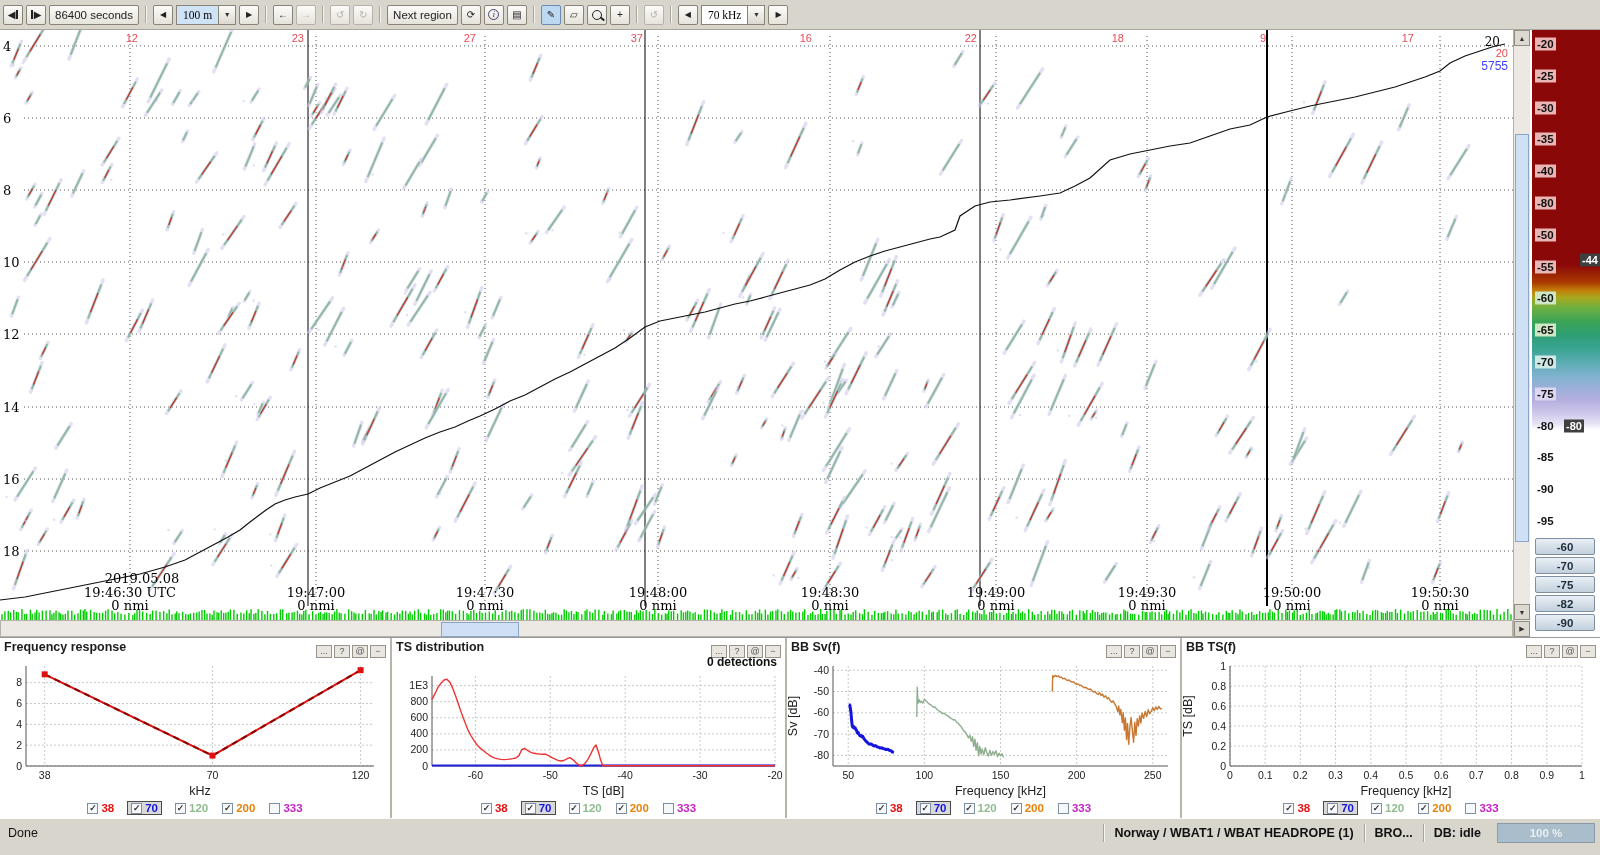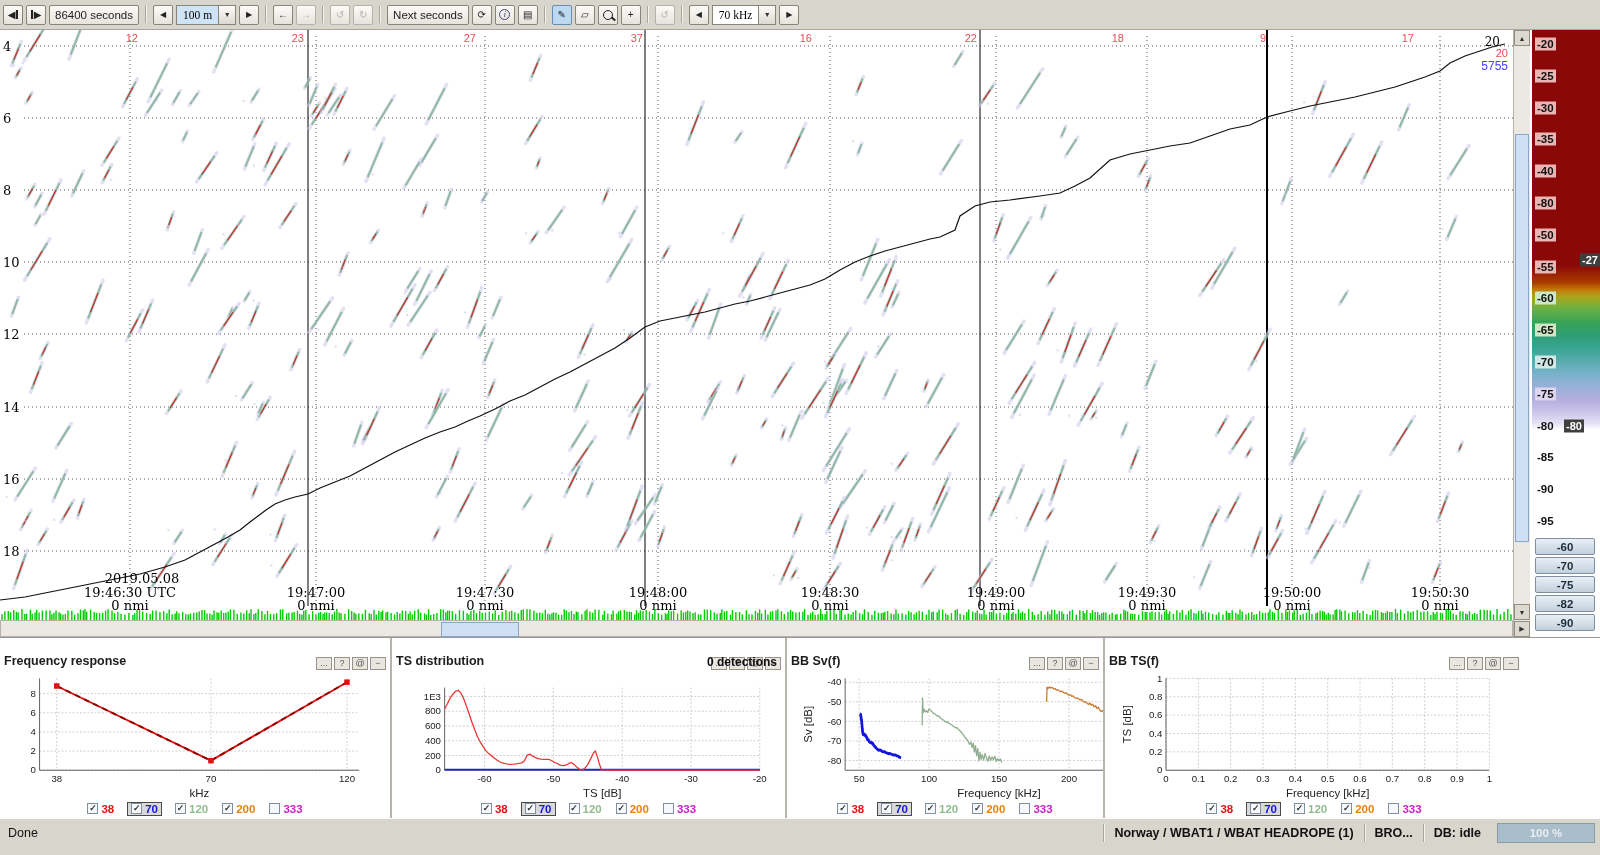--- a/index.html
+++ b/index.html
@@ -39,23 +39,23 @@
   .cbar{position:relative;width:68px;height:500px;margin-left:2px;}
   .ctickl{position:absolute;left:3px;transform:translateY(-50%);font-size:11.5px;font-weight:bold;color:#111;padding:0 2px;line-height:13px;white-space:nowrap;}
   .cbadge{position:absolute;transform:translateY(-50%);font-size:11px;font-weight:bold;color:#fff;background:#3f3f3f;padding:0 2px;line-height:13px;}
   .cbuttons{margin-top:8px;display:flex;flex-direction:column;gap:2px;align-items:center;}
   .cbtn{width:60px;height:17px;border:1px solid #7d8fa0;border-radius:2px;background:linear-gradient(#e9eff5,#c2d0dc);font-size:11.5px;font-weight:bold;color:#1c2c3a;display:flex;align-items:center;justify-content:center;padding:0;font-family:inherit;}
   
   .panels{display:flex;height:180px;border-top:1px solid #999;background:#fff;}
   .panel{position:relative;box-sizing:border-box;background:#fff;display:flex;flex-direction:column;}
   .p0{width:390px;}
   .p1{width:395px;border-left:2px solid #b8b4ac;}
-  .p2{width:318px;border-left:2px solid #b8b4ac;}
+  .p2{width:395px;border-left:2px solid #b8b4ac;}
   .p3{width:420px;border-left:2px solid #b8b4ac;}
-  .phead{display:flex;align-items:center;height:16px;padding:15px 4px 0;}
+  .phead{display:flex;height:16px;padding:2px 4px 0;}
   .ptitle{font-weight:bold;font-size:12.5px;color:#1c1c1c;flex:1;}
   .pbtn{width:16px;height:13px;border:1px solid #97928a;background:#e9e6e0;color:#555;font-size:9px;line-height:10px;padding:0;margin-left:2px;font-family:inherit;}
   .pannot{position:absolute;right:8px;top:17px;font-weight:bold;font-size:12px;color:#111;}
   .chart{display:block;margin-top:2px;}
   .cbrow{display:flex;justify-content:center;align-items:center;gap:14px;height:20px;font-size:11.5px;font-weight:bold;margin-top:auto;}
   .cbitem{display:inline-flex;align-items:center;gap:3px;}
   .cbitem.focused{background:#d9d9d9;outline:1px solid #4a4a4a;padding:0 3px;}
   .cbox{width:11px;height:11px;box-sizing:border-box;border:1px solid #7d8fa0;background:#f6f8fb;font-size:9px;line-height:9px;text-align:center;color:#333;}
   
   .statusbar{height:27px;display:flex;align-items:center;background:#d8d5cd;border-top:1px solid #fff;font-size:12.5px;color:#111;}
@@ -98,21 +98,21 @@
         <span class="drop">▼</span>
       </span>
     <button class="tb icon" style="font-size:8px">▶</button>
     <span class="sep"></span>
     <button class="tb icon">←</button>
     <button class="tb icon dis">→</button>
     <span class="sep"></span>
     <button class="tb icon dis">↺</button>
     <button class="tb icon dis">↻</button>
     <span class="sep"></span>
-    <button class="tb">Next seconds</button>
+    <button class="tb">Next region</button>
     <button class="tb icon">⟳</button>
     <button class="tb icon">
         <span class="inf">i</span>
       </button>
     <button class="tb icon">
         <span>▤</span>
       </button>
     <span class="sep"></span>
     <button class="tb icon act">
         <span>✎</span>
@@ -1526,21 +1526,21 @@
           <div class="ctickl" style="top: 204.835px; background: rgb(234, 182, 180);">-50</div>
           <div class="ctickl" style="top: 236.641px; background: rgb(234, 182, 180);">-55</div>
           <div class="ctickl" style="top: 268.448px; background: rgb(205, 230, 196);">-60</div>
           <div class="ctickl" style="top: 300.254px; background: rgb(205, 230, 196);">-65</div>
           <div class="ctickl" style="top: 332.061px; background: rgb(207, 232, 230);">-70</div>
           <div class="ctickl" style="top: 363.868px; background: rgb(221, 214, 240);">-75</div>
           <div class="ctickl" style="top: 395.674px;">-80</div>
           <div class="ctickl" style="top: 427.481px;">-85</div>
           <div class="ctickl" style="top: 459.288px;">-90</div>
           <div class="ctickl" style="top: 491.094px;">-95</div>
-          <div class="cbadge" style="top: 230.28px; right: 0px;">-27</div>
+          <div class="cbadge" style="top: 230.28px; right: 0px;">-44</div>
           <div class="cbadge" style="top: 395.674px; left: 32px;">-80</div>
         </div>
       <div class="cbuttons" id="cbuttons">
           <button class="cbtn">-60</button>
           <button class="cbtn">-70</button>
           <button class="cbtn">-75</button>
           <button class="cbtn">-82</button>
           <button class="cbtn">-90</button>
         </div>
     </div>

